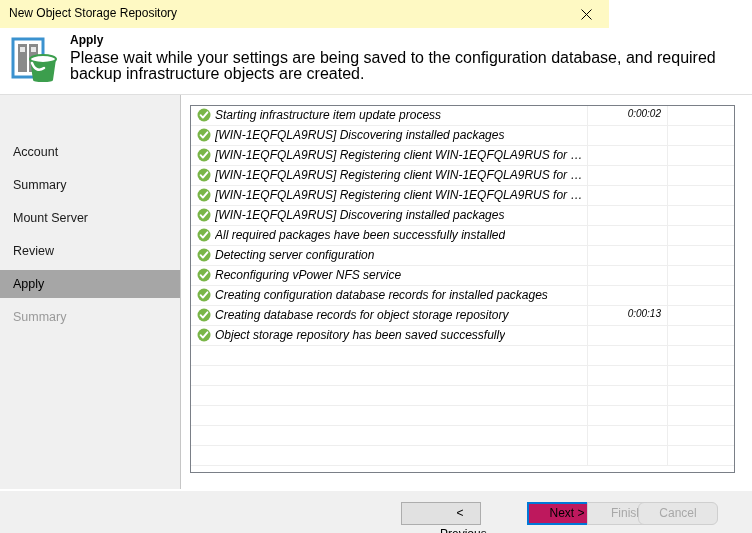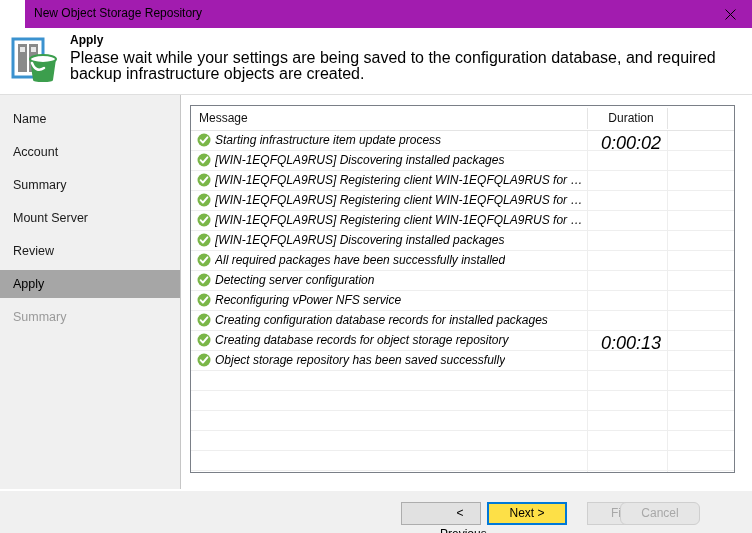--- a/index.html
+++ b/index.html
@@ -14,23 +14,22 @@
     font-size: 12px;
     color: #000000;
     overflow: hidden;
     position: relative;
   }
 
   
   .titlebar {
     position: absolute;
     left: 0; top: 0;
-    width: 728px; height: 28px;
-    background: #a21caf;
-    margin-left: 25px;
+    width: 609px; height: 28px;
+    background: #fef9c3;
   }
   .titlebar-text {
     position: absolute;
     left: 9px; top: 6px;
     font-size: 12px;
     color: #000000;
     white-space: nowrap;
   }
   .close-btn {
     position: absolute;
@@ -174,21 +173,21 @@
     max-width: 368px;
     overflow: hidden;
     text-overflow: ellipsis;
     white-space: nowrap;
   }
   .row .dur {
     position: absolute;
     left: 404px; top: 2px;
     width: 66px;
     text-align: right;
-    font-size: 18px;
+    font-size: 10px;
     color: #000;
   }
   .row .vline {
     position: absolute;
     top: 0;
     width: 1px;
     height: 19px;
     background: #eeeeee;
   }
   .row .vline.v1 { left: 396px; }
@@ -228,32 +227,33 @@
     font-size: 12px;
     color: #000;
     text-align: center;
     line-height: 21px;
     box-sizing: border-box;
     cursor: default;
     padding: 0;
   }
   .btn.default {
     border: 2px solid #0078d7;
-    background: #fde047;
+    background: #be185d;
     line-height: 19px;
+    margin-left: 40px;
   }
   .btn.disabled {
     background: #e6e6e6;
     border: 1px solid #cfcfcf;
     color: #a8a8a8;
   }
   #btn-previous { left: 401px; padding-left: 38px; }
   #btn-next     { left: 487px; }
   #btn-finish   { left: 587px; }
-  #btn-cancel   { left: 620px; border-radius: 6px; }
+  #btn-cancel   { left: 638px; border-radius: 6px; }
 </style>
 </head>
 <body>
 
 <div class="titlebar">
   <div class="titlebar-text">New Object Storage Repository</div>
   <div class="close-btn">
     <span>
       <svg width="11" height="11" viewBox="0 0 11 11">
         <line x1="0.5" y1="0.5" x2="10.5" y2="10.5" stroke="#000" stroke-width="1"></line>
@@ -276,37 +276,30 @@
       <path d="M20 24 L46 24 L43 45 Q43 47 33 47 Q23 47 23 45 Z" fill="#3c9e4d"></path>
       <ellipse cx="33" cy="24" rx="13" ry="4" fill="#ffffff" stroke="#3c9e4d" stroke-width="2"></ellipse>
       <path d="M22 28 Q26 38 34 33" fill="none" stroke="#ffffff" stroke-width="2.5" stroke-linecap="round"></path>
     </svg>
   </div>
   <div class="header-title">Apply</div>
   <div class="header-desc">Please wait while your settings are being saved to the configuration database, and required backup infrastructure objects are created.</div>
 </div>
 
 <div class="sidebar" id="sidebar">
-    <div class="side-item" style="top: 10px;">Name</div>
     <div class="side-item" style="top: 43px;">Account</div>
     <div class="side-item" style="top: 76px;">Summary</div>
     <div class="side-item" style="top: 109px;">Mount Server</div>
     <div class="side-item" style="top: 142px;">Review</div>
     <div class="side-item active" style="top: 175px;">Apply</div>
     <div class="side-item disabled" style="top: 208px;">Summary</div>
   </div>
 
 <div class="content">
   <div class="listbox">
-    <div class="lb-head">
-      <div class="col-msg">Message</div>
-      <div class="divider d1"></div>
-      <div class="col-dur">Duration</div>
-      <div class="divider d2"></div>
-    </div>
     <div class="lb-body" id="list-body">
         <div class="row">
           <span class="check"><svg width="14" height="14" viewBox="0 0 14 14">
               <circle cx="7" cy="7" r="6.5" fill="#7ab648"></circle>
               <path d="M3.6 7.2 L5.9 9.6 L10.4 4.3" fill="none" stroke="#ffffff" stroke-width="1.9" stroke-linecap="round" stroke-linejoin="round"></path>
             </svg></span>
           <span class="msg">Starting infrastructure item update process</span>
           <span class="vline v1"></span>
           <span class="dur">0:00:02</span>
           <span class="vline v2"></span>

